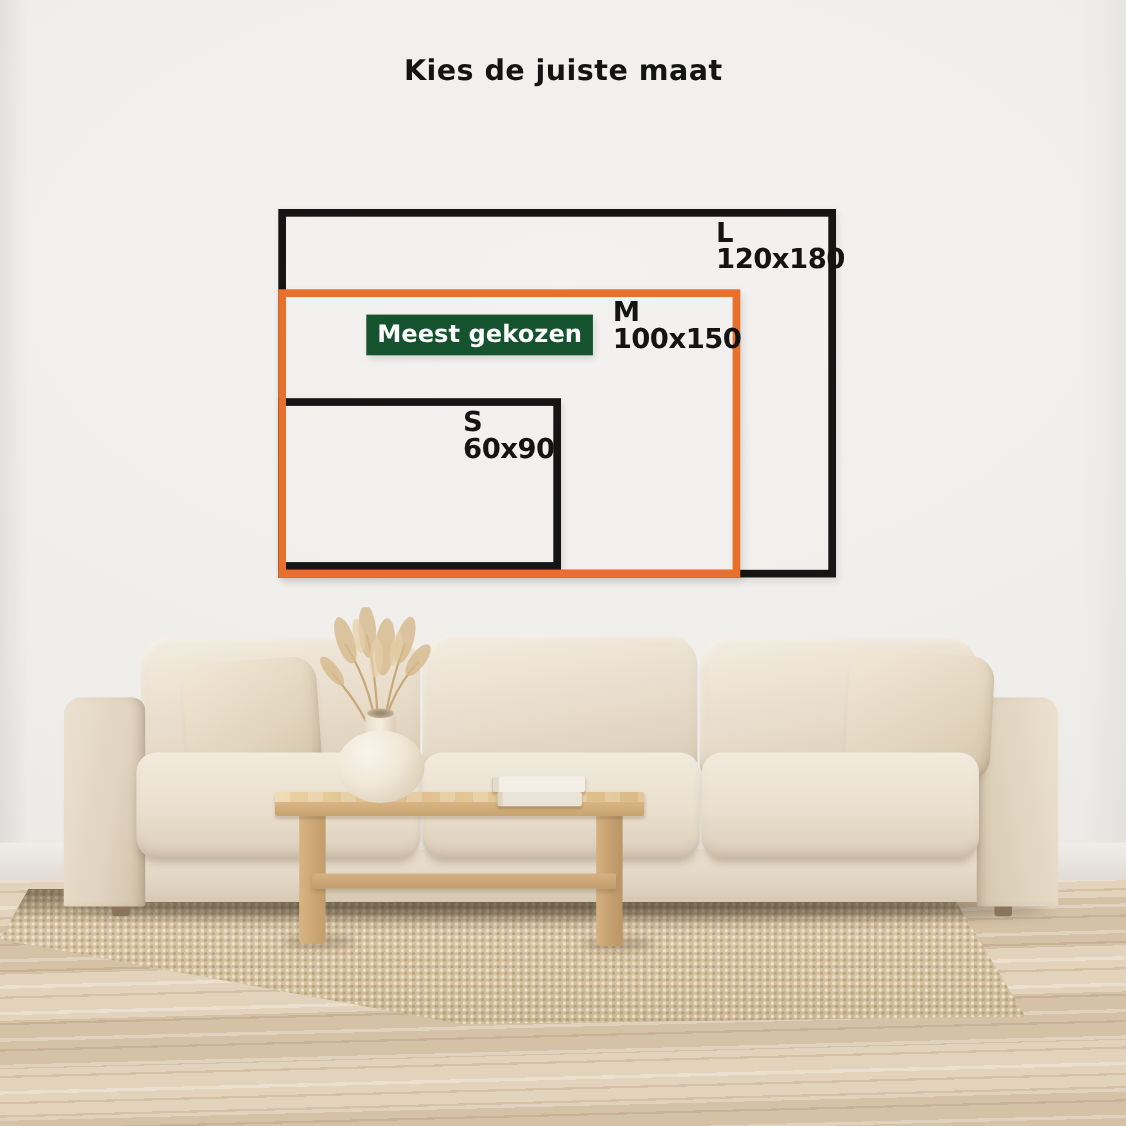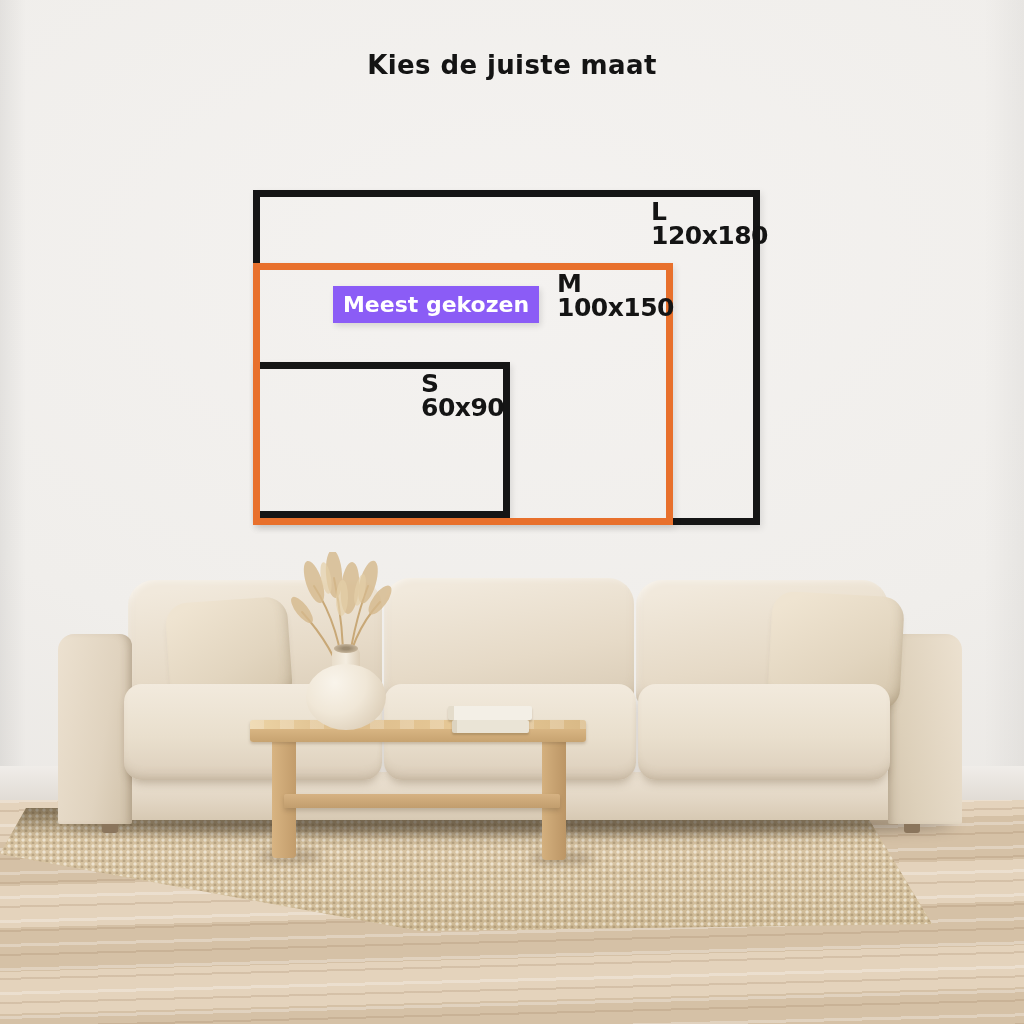--- a/index.html
+++ b/index.html
@@ -127,21 +127,21 @@
   .frame-m{left:253px;top:263px;width:420px;height:262px;border:7px solid #e8702c;box-shadow:2px 3px 7px rgba(0,0,0,0.10);}
   .size-label{
     position:absolute;color:#141414;font-weight:bold;
     font-size:25px;line-height:24px;letter-spacing:-0.5px;white-space:nowrap;
   }
   .size-label-l{left:651px;top:200px;}
   .size-label-m{left:557px;top:272px;}
   .size-label-s{left:421px;top:372px;}
   .badge{
     position:absolute;left:333px;top:286px;width:206px;height:37px;
-    background:#8b5cf6;color:#ffffff;font-weight:bold;font-size:22px;
+    background:#14532d;color:#ffffff;font-weight:bold;font-size:22px;
     display:flex;align-items:center;justify-content:center;
     box-shadow:2px 3px 6px rgba(0,0,0,0.12);
   }
   .page-title{
     position:absolute;left:0;top:50px;width:1024px;text-align:center;
     color:#141414;font-weight:bold;font-size:26px;letter-spacing:0.4px;
   }
   .sofa-width-banner{
     position:absolute;left:232px;top:880px;width:542px;height:84px;
     border-radius:42px;background:rgba(95,89,80,0.78);

